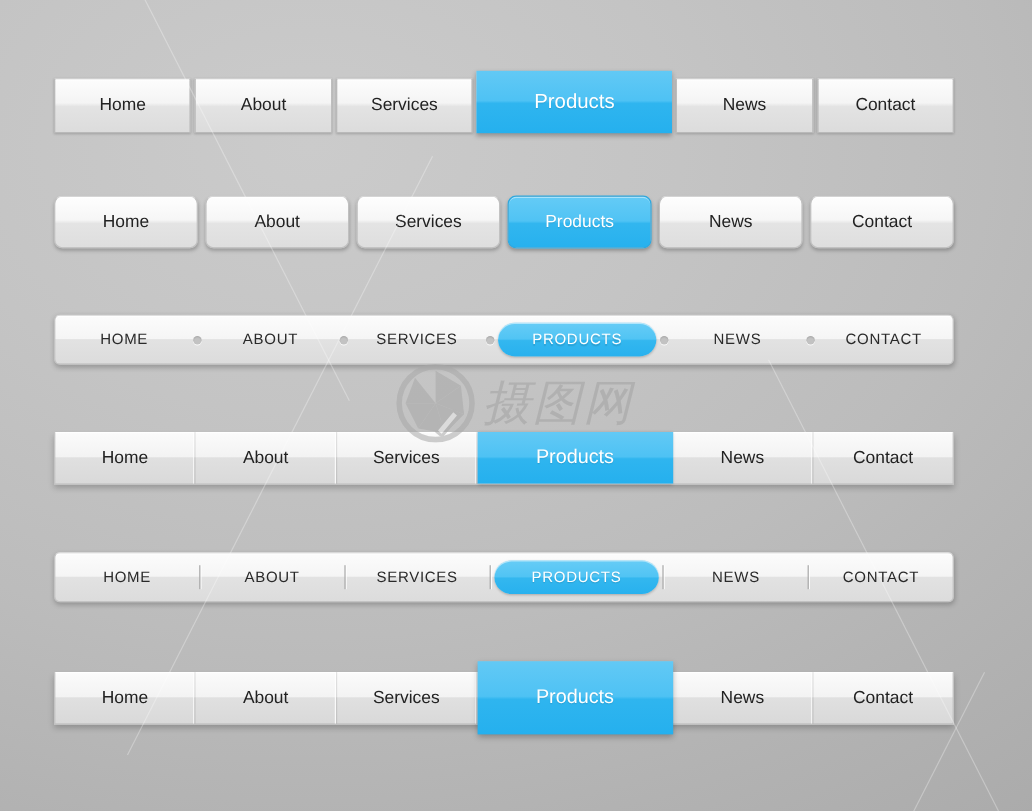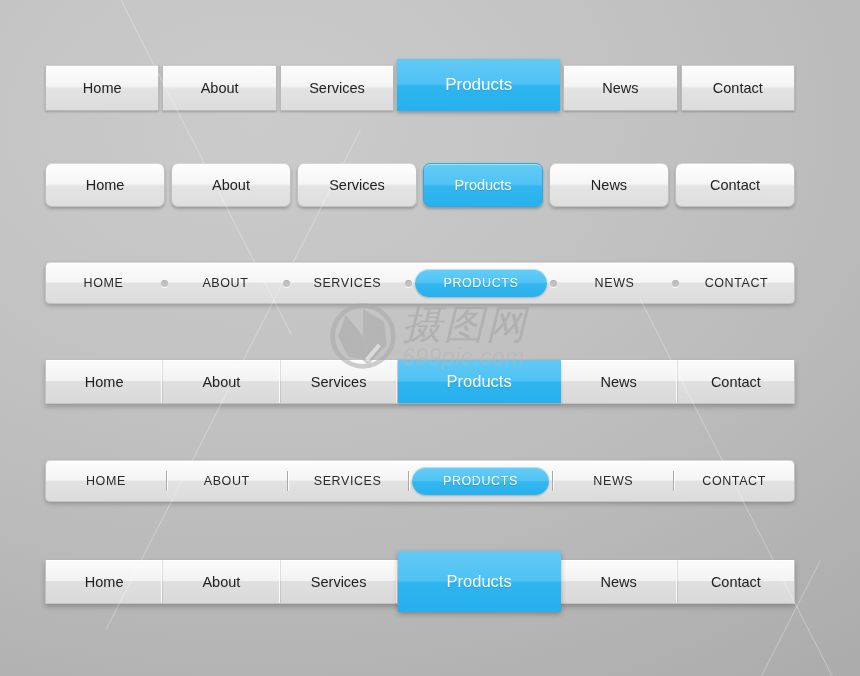--- a/index.html
+++ b/index.html
@@ -378,16 +378,15 @@
         <path d="M50 50 L82 28 L86 64 Z"></path>
         <path d="M50 50 L86 64 L62 88 Z"></path>
         <path d="M50 50 L62 88 L28 82 Z"></path>
         <path d="M50 50 L28 82 L12 50 Z"></path>
         <path d="M50 50 L12 50 L24 18 Z"></path>
       </g>
       <rect x="60" y="58" width="10" height="34" rx="2" transform="rotate(40 65 75)" fill="#f0f0f0" stroke="#a8a8a8" stroke-width="4"></rect>
     </svg>
     <div class="wm-txt">
       <span class="wm-cn">摄图网</span>
-      <span class="wm-en">699pic.com</span>
     </div>
   </div>
 </div>
 
 </body></html>

